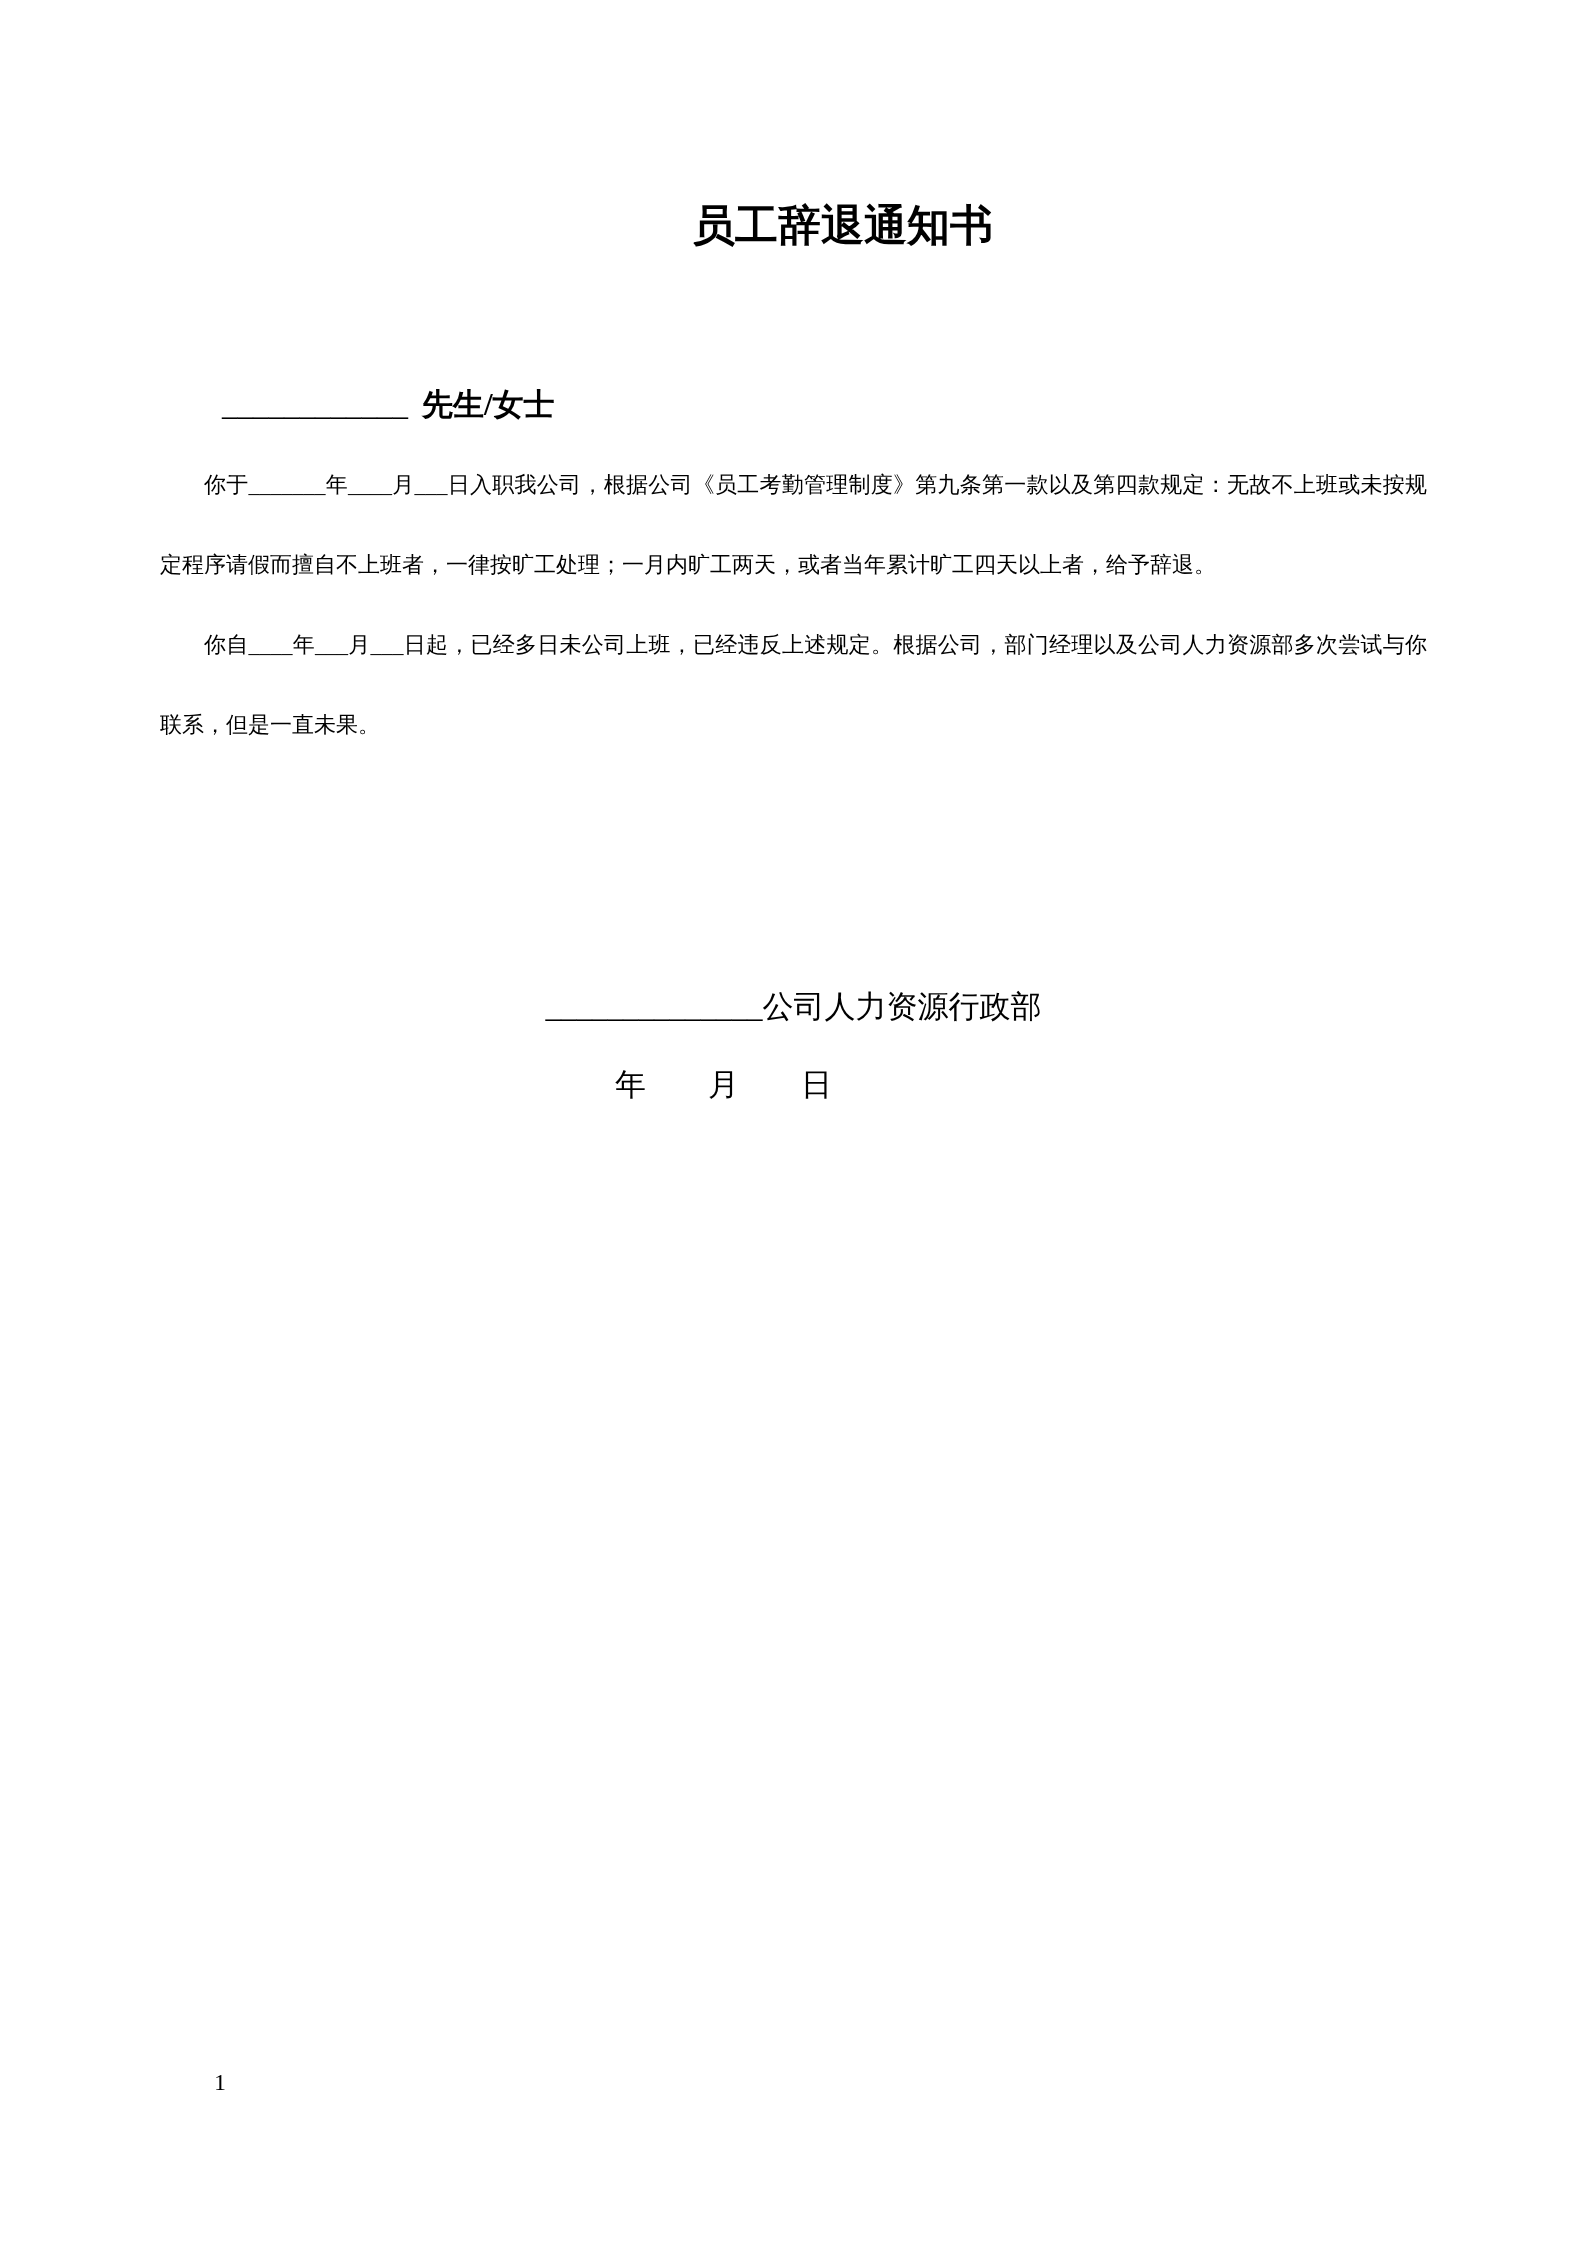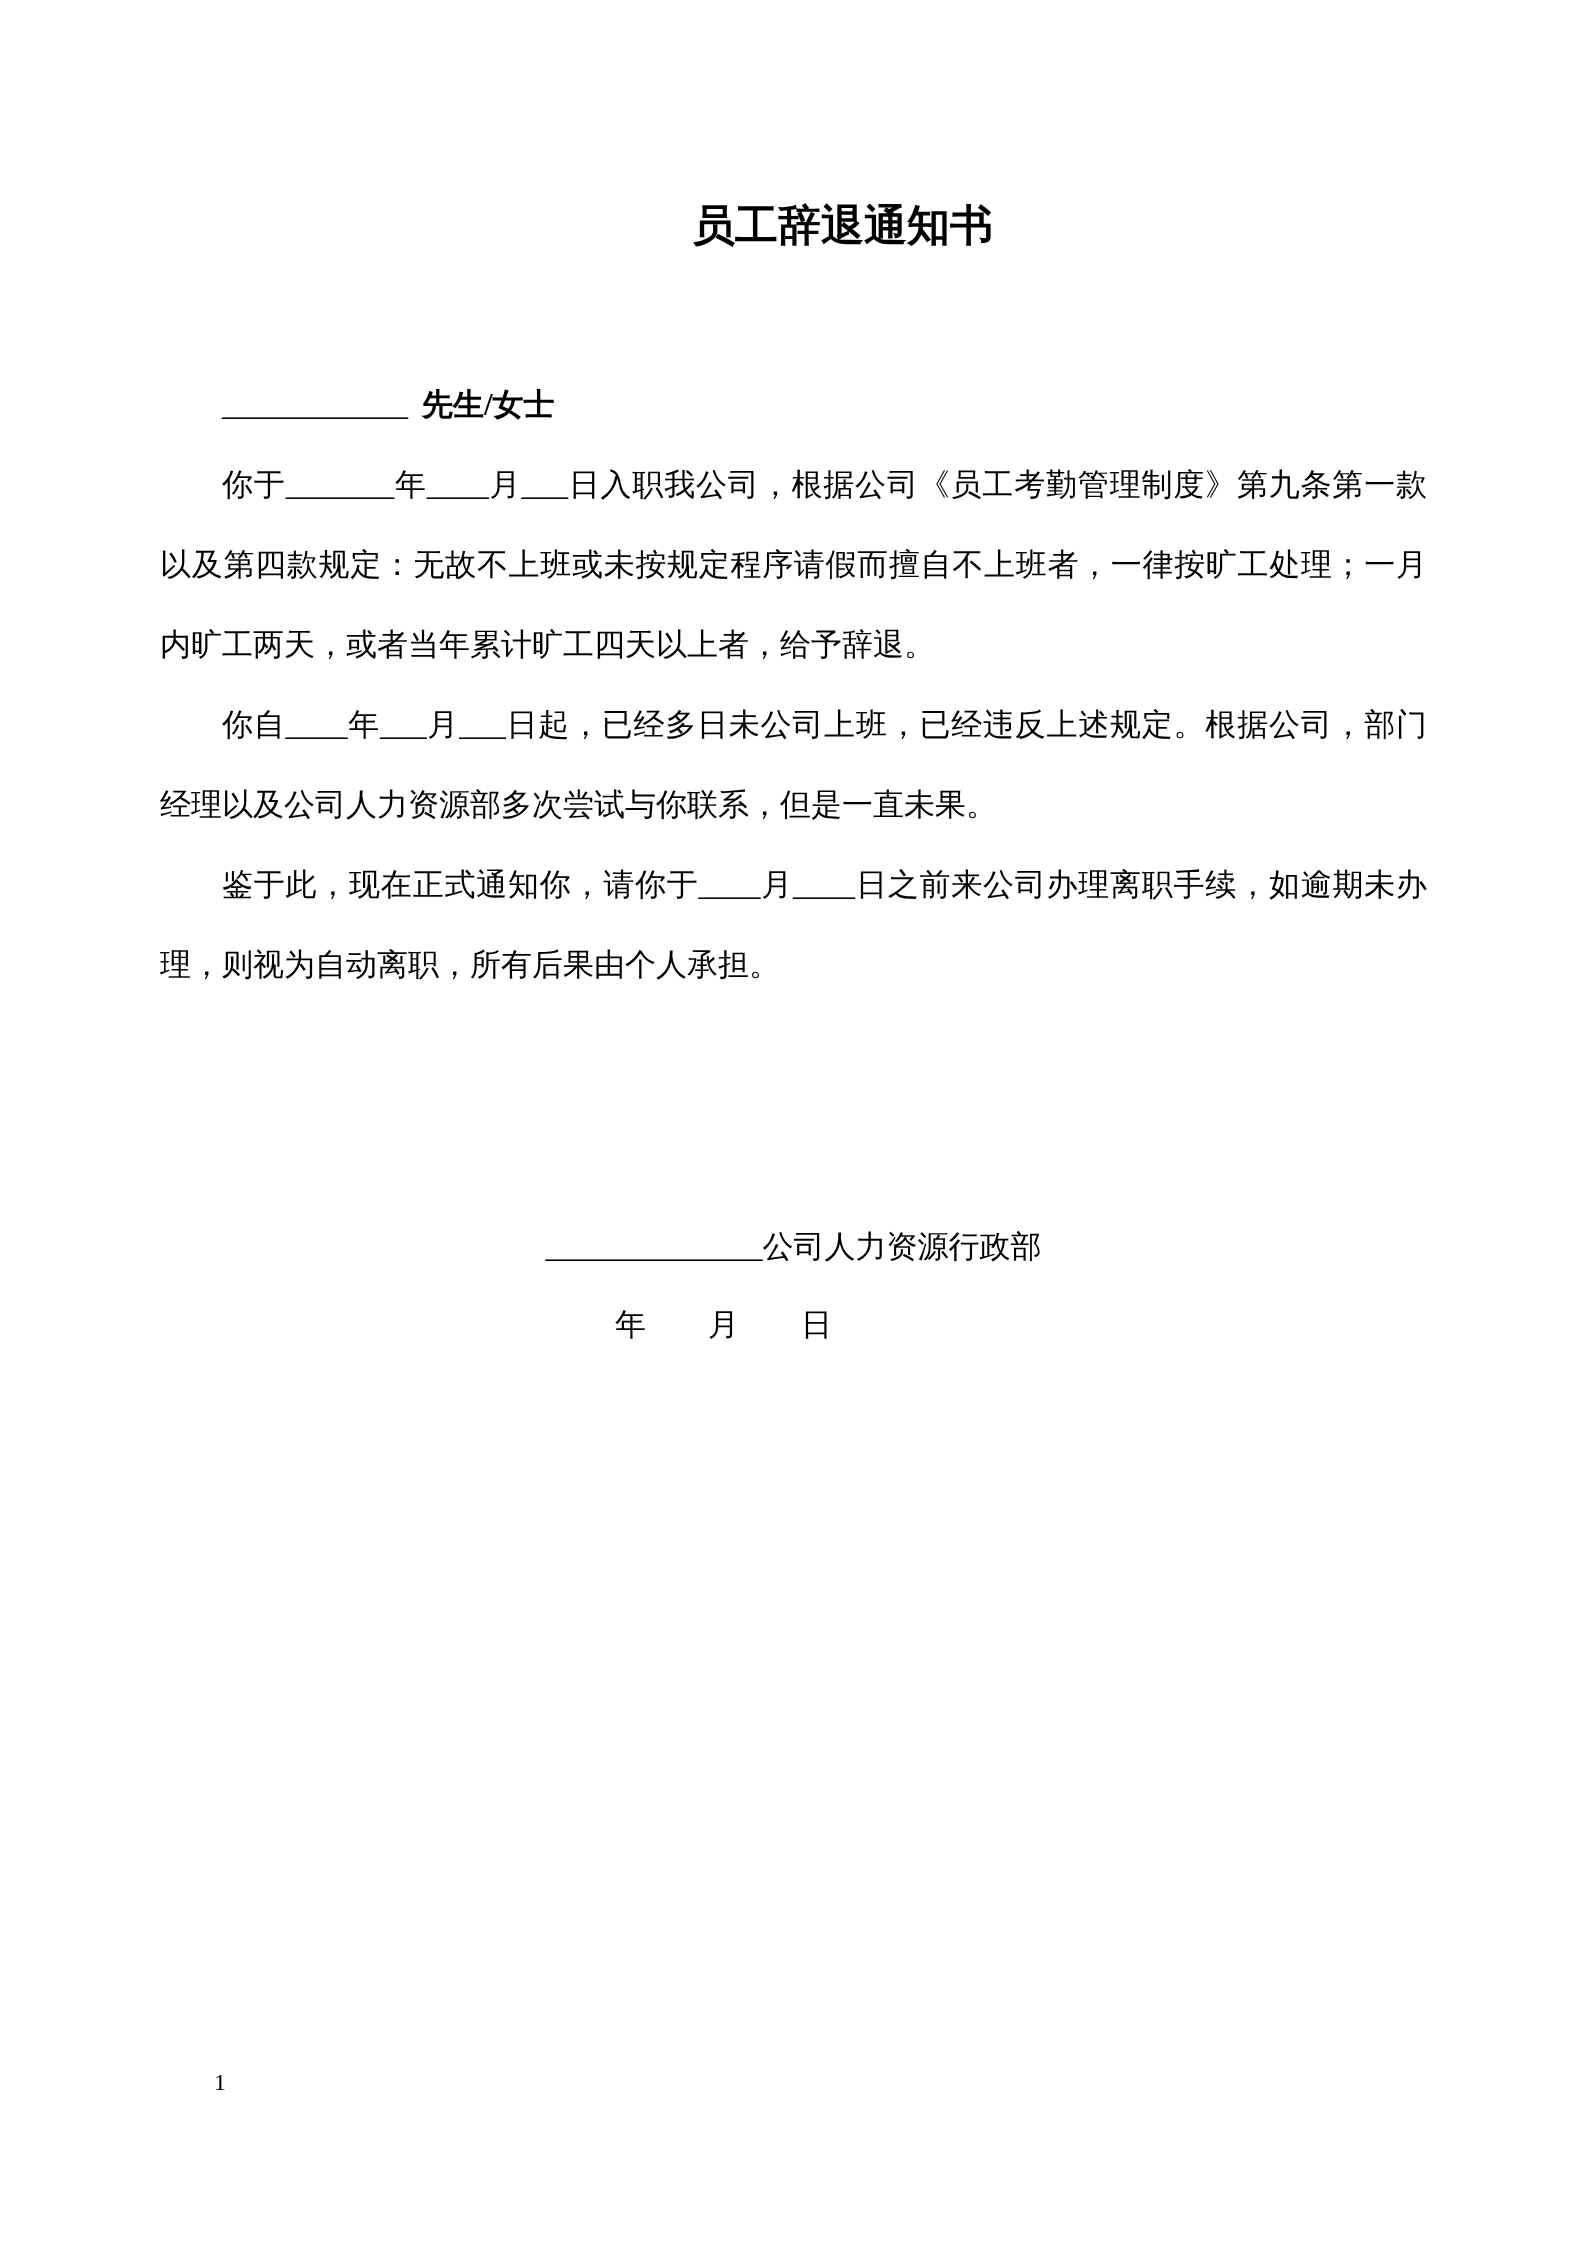--- a/index.html
+++ b/index.html
@@ -36,21 +36,21 @@
     line-height: 80px;
     text-indent: 2em;
   }
   .sal-label {
     font-weight: bold;
     margin-left: 0.45em;
     text-align: right;
   }
   .para {
     margin: 0;
-    font-size: 31px;
+    font-size: 22px;
     line-height: 80px;
     text-indent: 2em;
     text-align: justify;
   }
   .signature {
     margin-top: 203px;
   }
   .sig-line, .sig-date {
     margin: 0;
     font-size: 31px;
@@ -77,21 +77,20 @@
   <h1 class="title">员工辞退通知书</h1>
 
   <div class="content">
 
     <p class="salutation"><span class="blank">____________</span><span class="sal-label">先生/女士</span></p>
 
     <p class="para">你于_______年____月___日入职我公司，根据公司《员工考勤管理制度》第九条第一款以及第四款规定：无故不上班或未按规定程序请假而擅自不上班者，一律按旷工处理；一月内旷工两天，或者当年累计旷工四天以上者，给予辞退。</p>
 
     <p class="para">你自____年___月___日起，已经多日未公司上班，已经违反上述规定。根据公司，部门经理以及公司人力资源部多次尝试与你联系，但是一直未果。</p>
 
-    <p class="para">鉴于此，现在正式通知你，请你于____月____日之前来公司办理离职手续，如逾期未办理，则视为自动离职，所有后果由个人承担。</p>
 
     <div class="signature">
       <p class="sig-line">______________公司人力资源行政部</p>
       <p class="sig-date">年　　月　　日</p>
     </div>
 
   </div>
 
   <div class="page-number">1</div>
 

